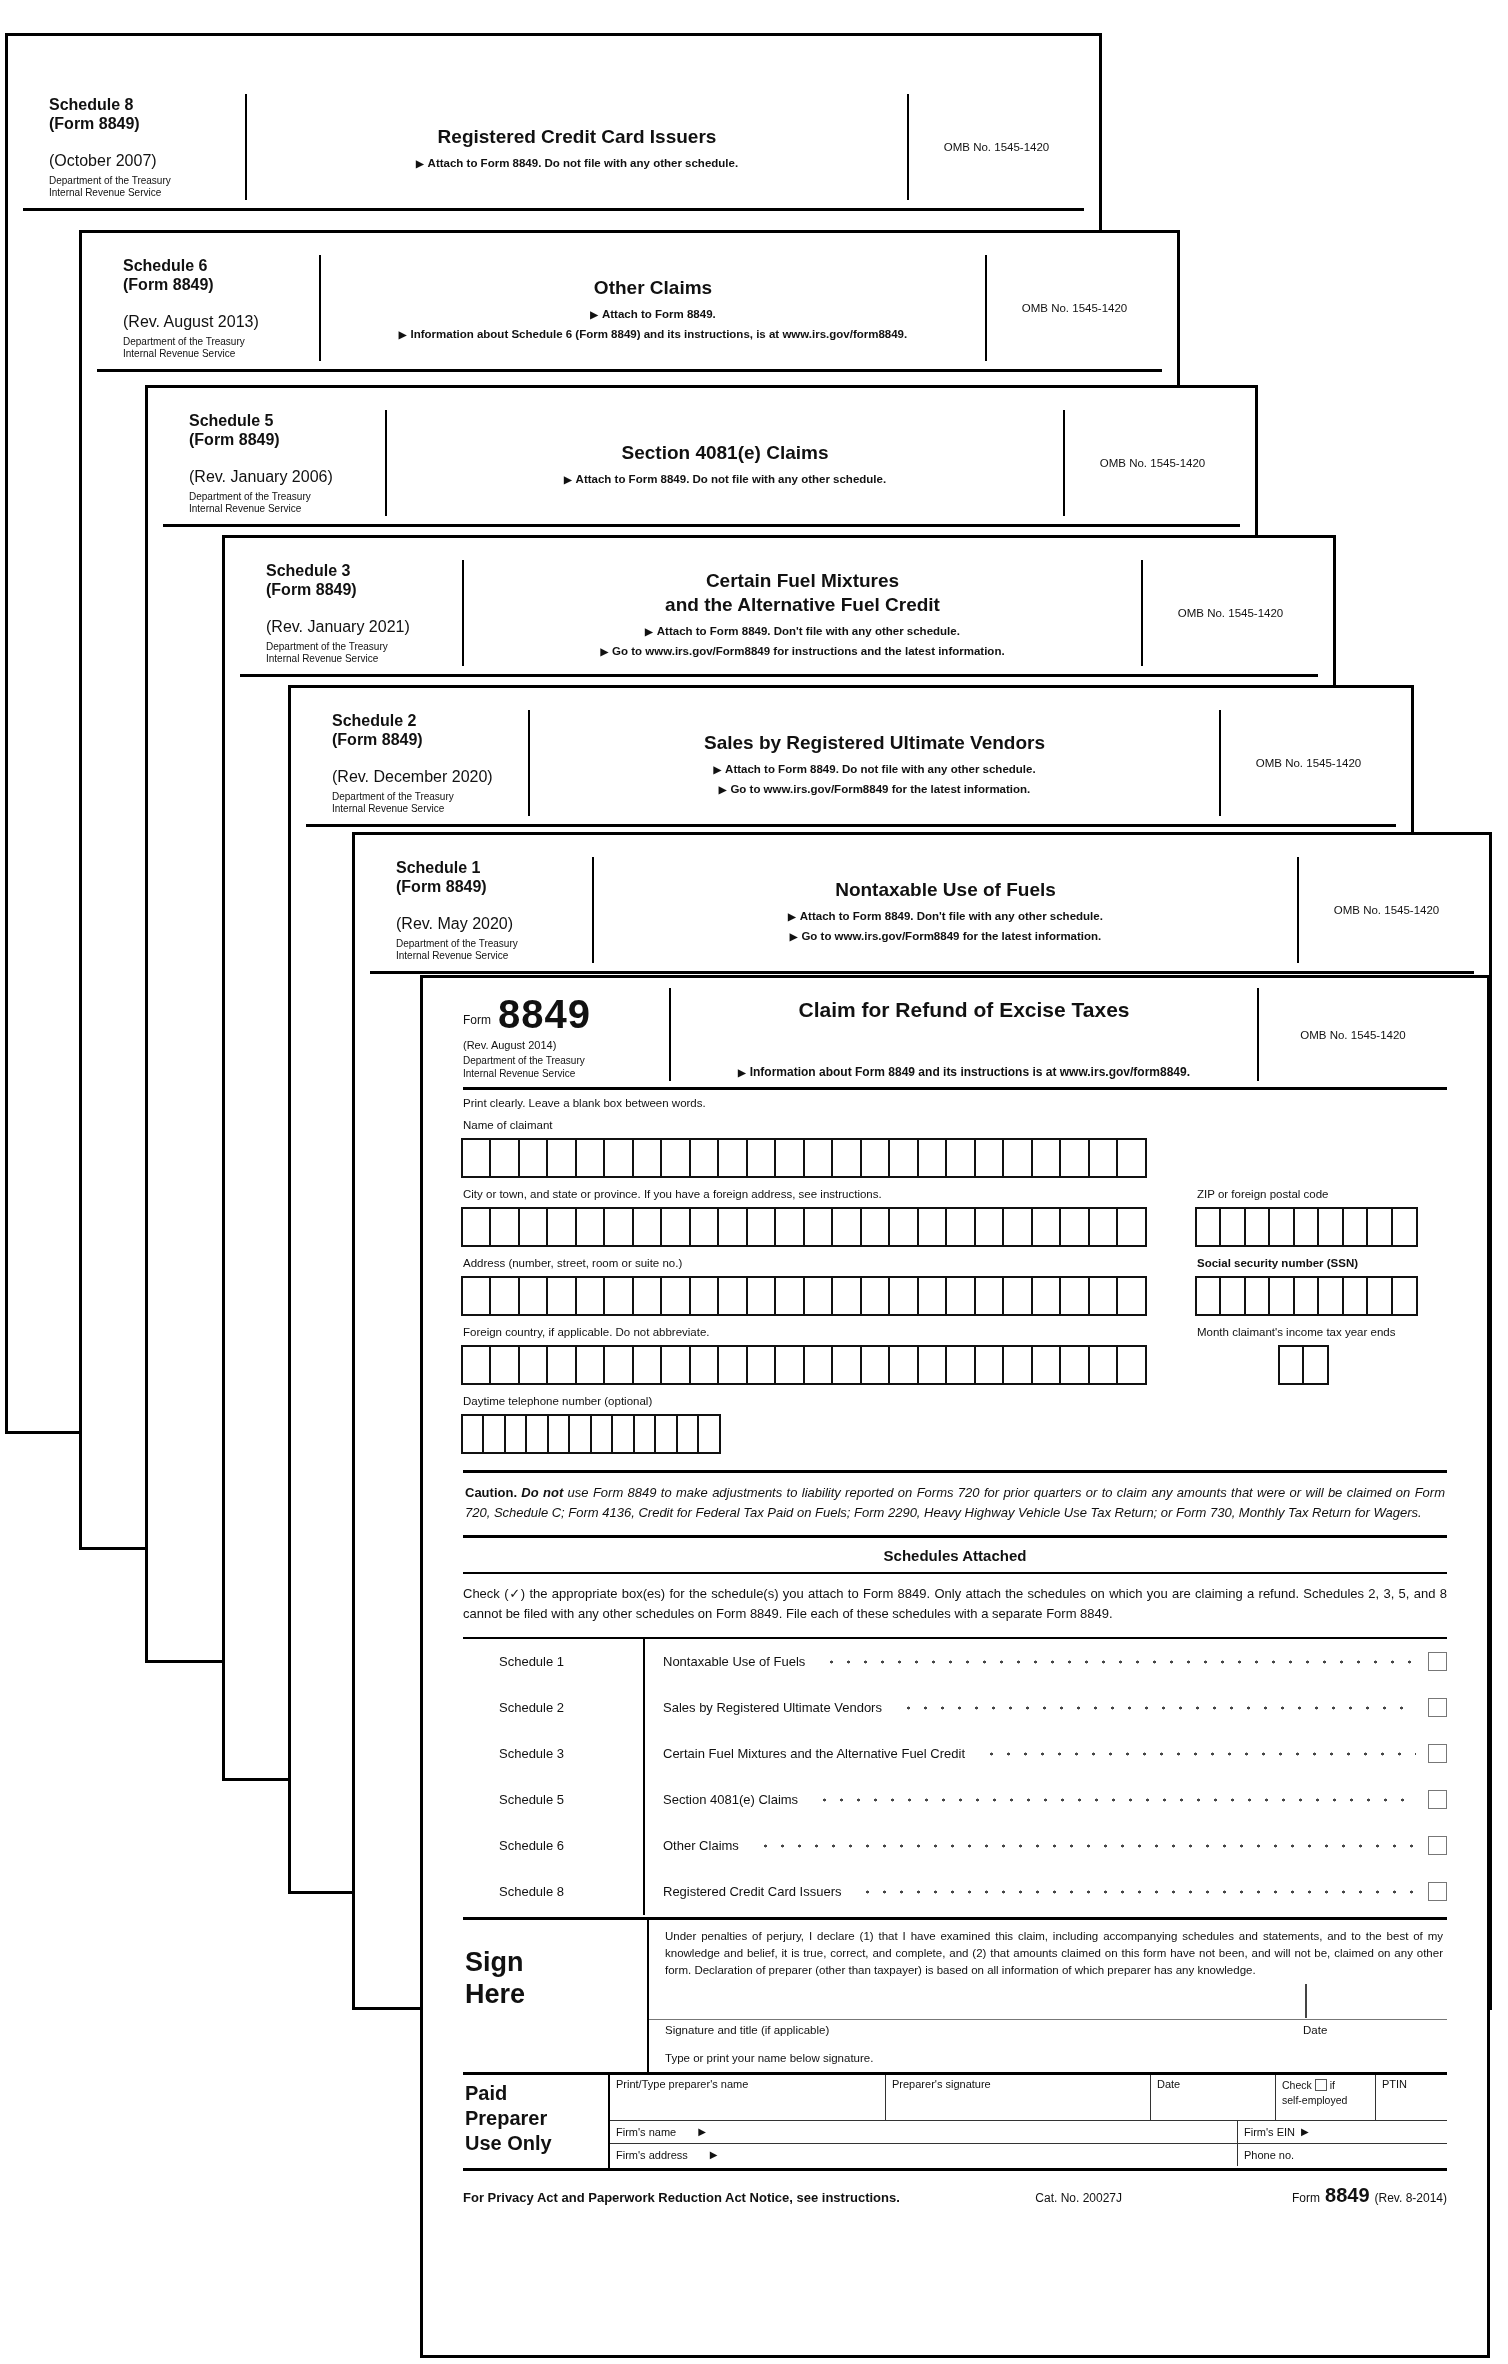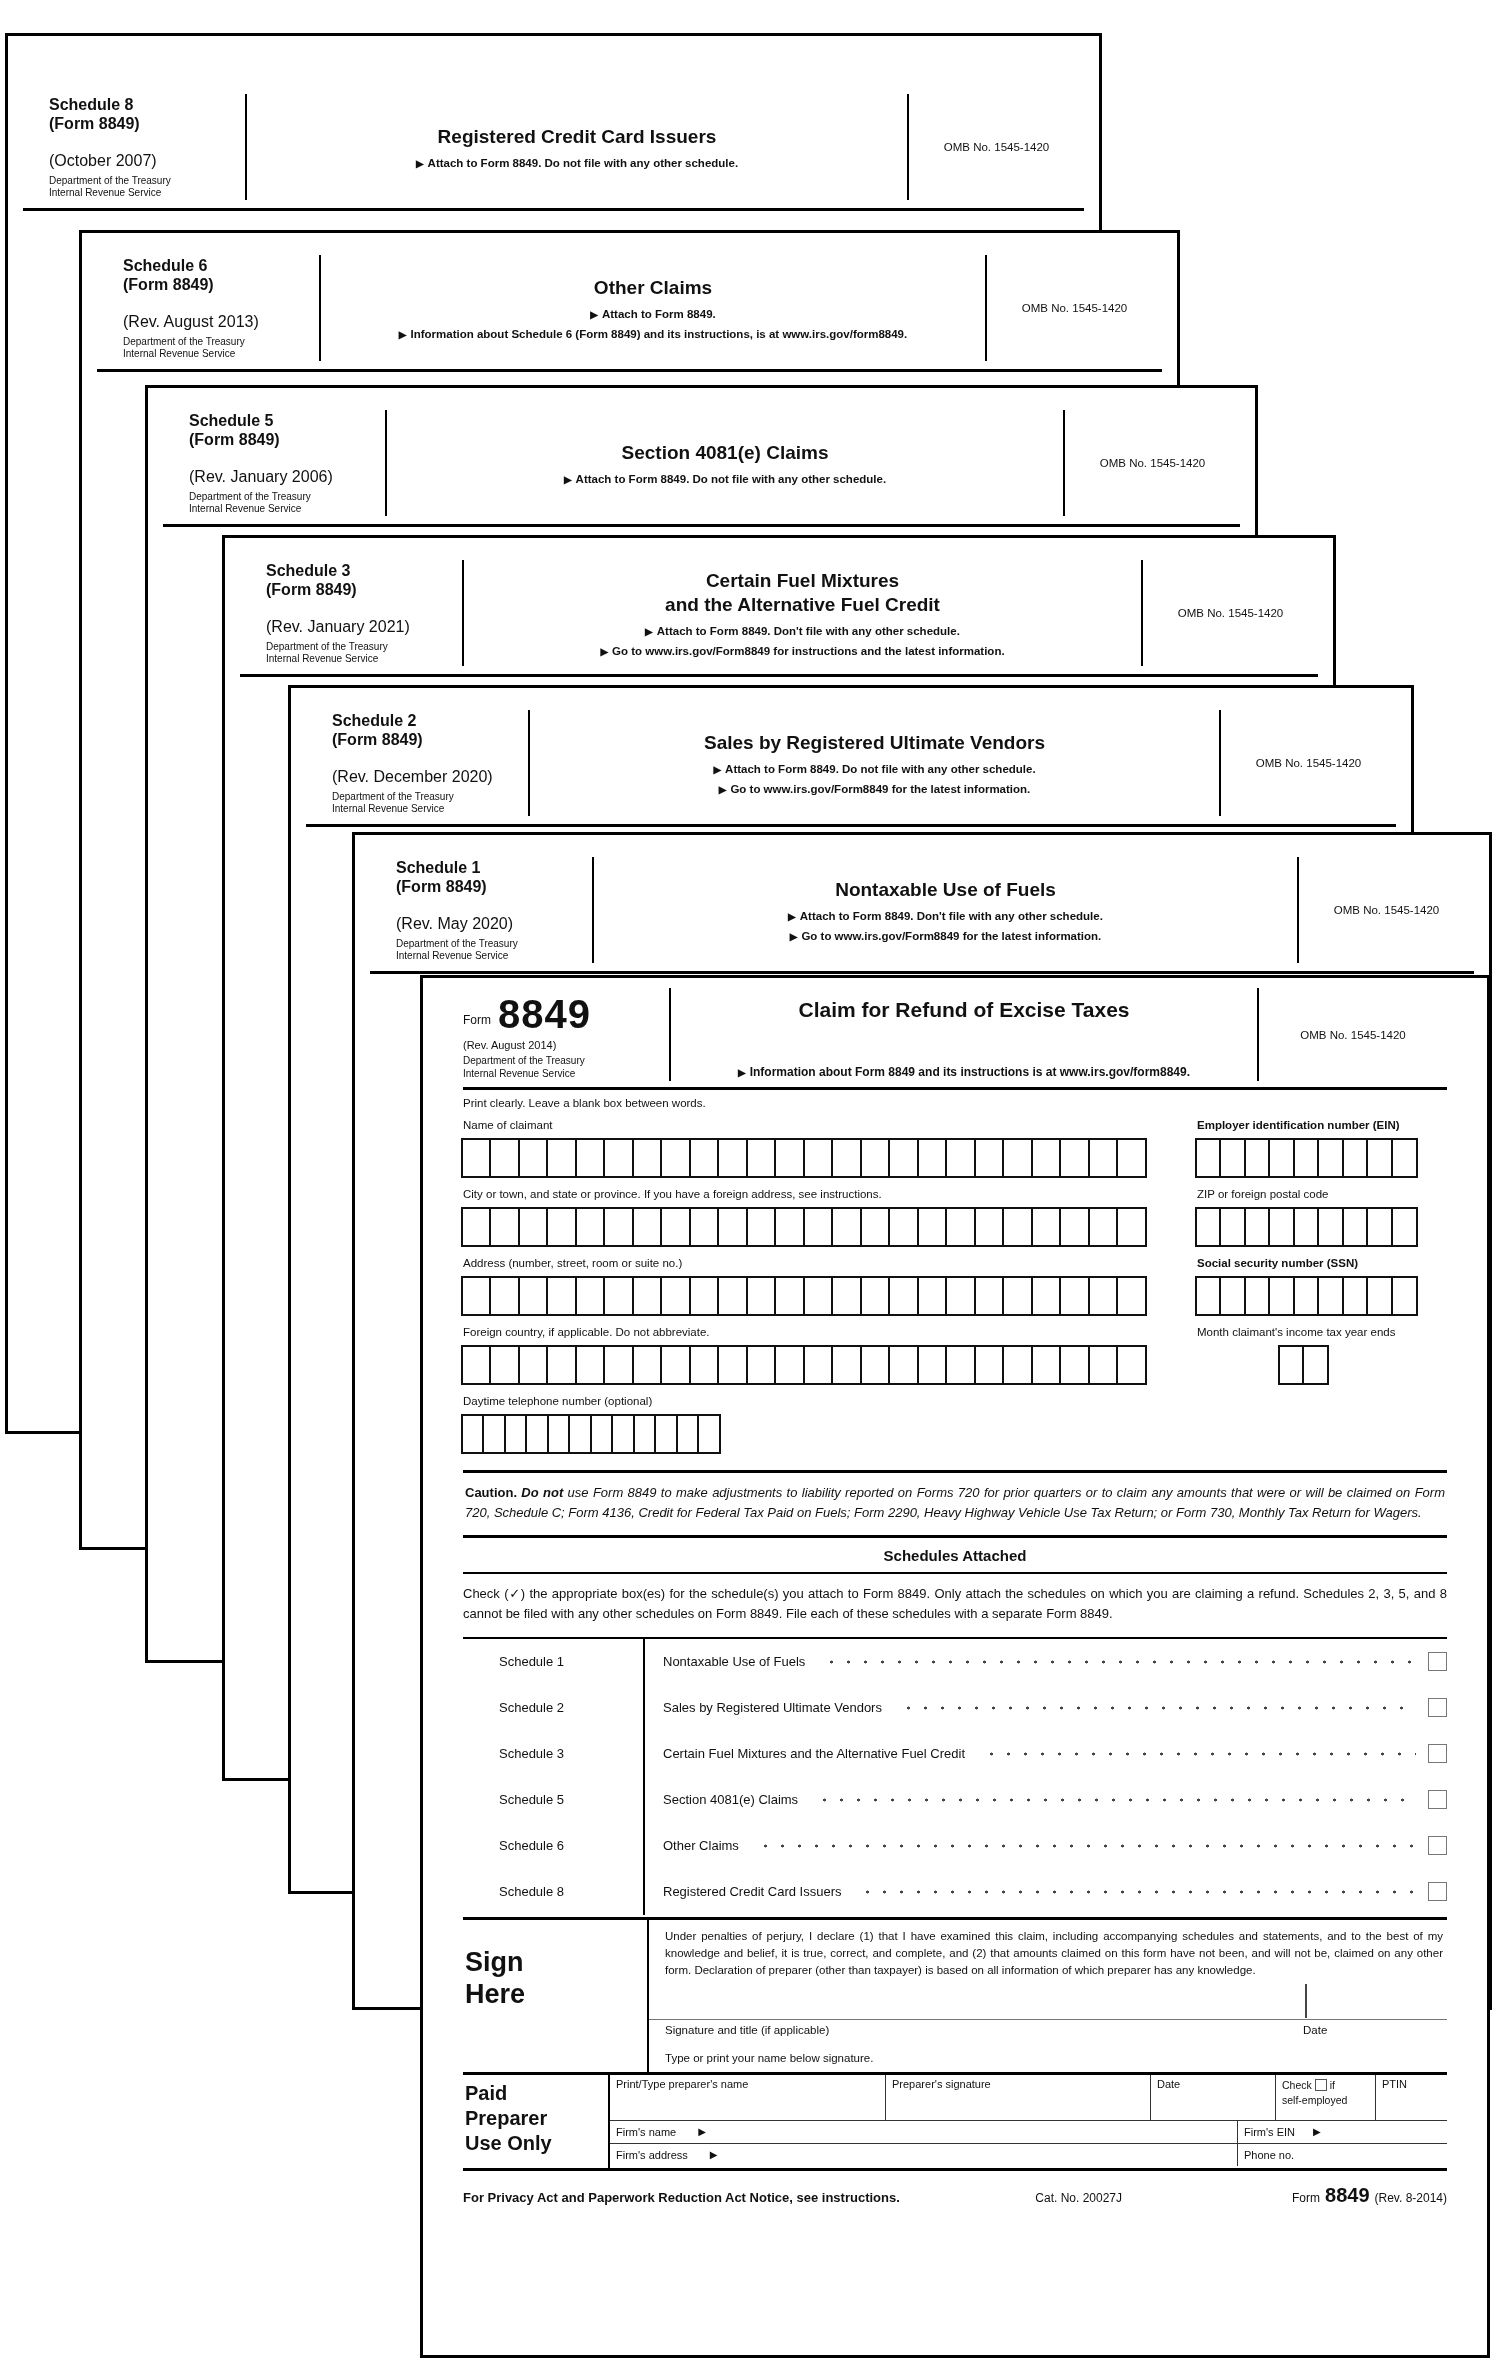--- a/index.html
+++ b/index.html
@@ -103,21 +103,21 @@
   .prep-r1 { display:flex; height:46px; border-bottom:1.5px solid #333; }
   .prep-cell { border-right:1.5px solid #333; padding:3px 6px; font-size:11px; }
   .prep-cell.last { border-right:none; }
   .pc-name { flex:0 0 276px; } .pc-sig { flex:0 0 265px; } .pc-date { flex:0 0 125px; }
   .pc-check { flex:0 0 100px; font-size:10.5px; line-height:1.5; }
   .pc-ptin { flex:1; }
   .mini-box { display:inline-block; width:12px; height:12px; border:1.5px solid #555; vertical-align:-2px; margin:0 3px; background:#fff; }
   .prep-r2 { display:flex; height:23px; border-bottom:1.5px solid #333; }
   .prep-r3 { display:flex; height:22px; }
   .pc-wide { flex:0 0 628px; border-right:1.5px solid #333; padding:2px 6px; font-size:11px; display:flex; align-items:center; gap:22px; }
-  .pc-rest { flex:1; padding:2px 6px; font-size:11px; display:flex; align-items:center; gap:18px; }
+  .pc-rest { flex:1; padding:2px 6px; font-size:11px; display:flex; align-items:center; gap:6px; }
 
   .footer { display:flex; align-items:baseline; margin-top:13px; }
   .foot-privacy { font-weight:bold; font-size:13px; }
   .foot-cat { font-size:12px; margin-left:auto; margin-right:170px; }
   .foot-form { display:flex; align-items:baseline; gap:5px; }
   .foot-word { font-size:12px; }
   .foot-num { font-size:20px; font-weight:bold; }
   .foot-rev { font-size:12px; }
 </style>
 </head>
@@ -266,34 +266,20 @@
               <div class="cc"></div>
               <div class="cc"></div>
               <div class="cc"></div>
               <div class="cc"></div>
               <div class="cc"></div>
               <div class="cc"></div>
               <div class="cc"></div>
               <div class="cc"></div>
               <div class="cc"></div>
               <div class="cc"></div>
-              <div class="cc"></div>
-              <div class="cc"></div>
-              <div class="cc"></div>
-              <div class="cc"></div>
-              <div class="cc"></div>
-              <div class="cc"></div>
-              <div class="cc"></div>
-              <div class="cc"></div>
-              <div class="cc"></div>
-            </div>
-        </div>
-        <div class="fr">
-          <div class="flabel b">Employer identification number (EIN)</div>
-          <div class="comb sm">
               <div class="cc"></div>
               <div class="cc"></div>
               <div class="cc"></div>
               <div class="cc"></div>
               <div class="cc"></div>
               <div class="cc"></div>
               <div class="cc"></div>
               <div class="cc"></div>
               <div class="cc"></div>
             </div>

